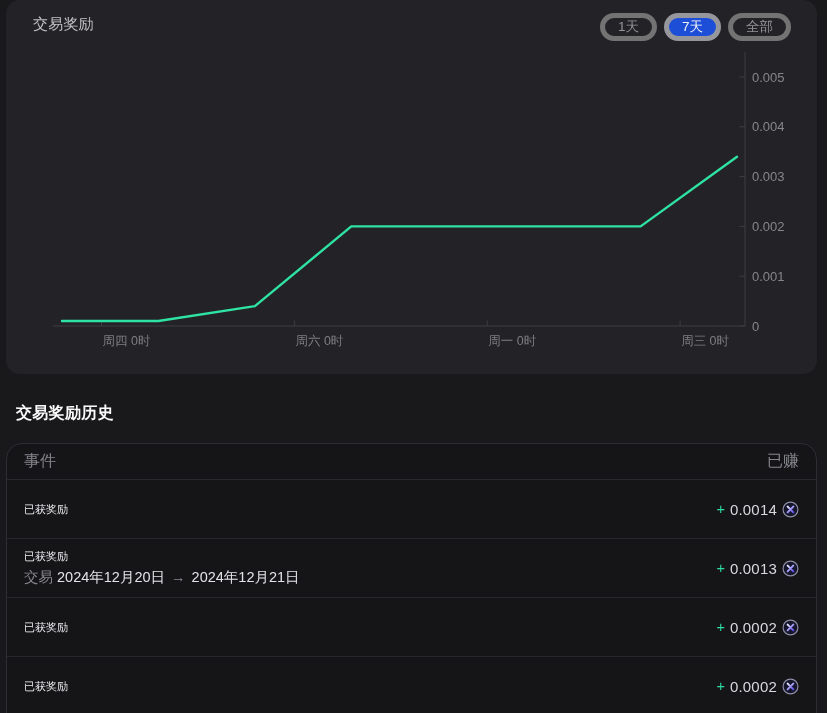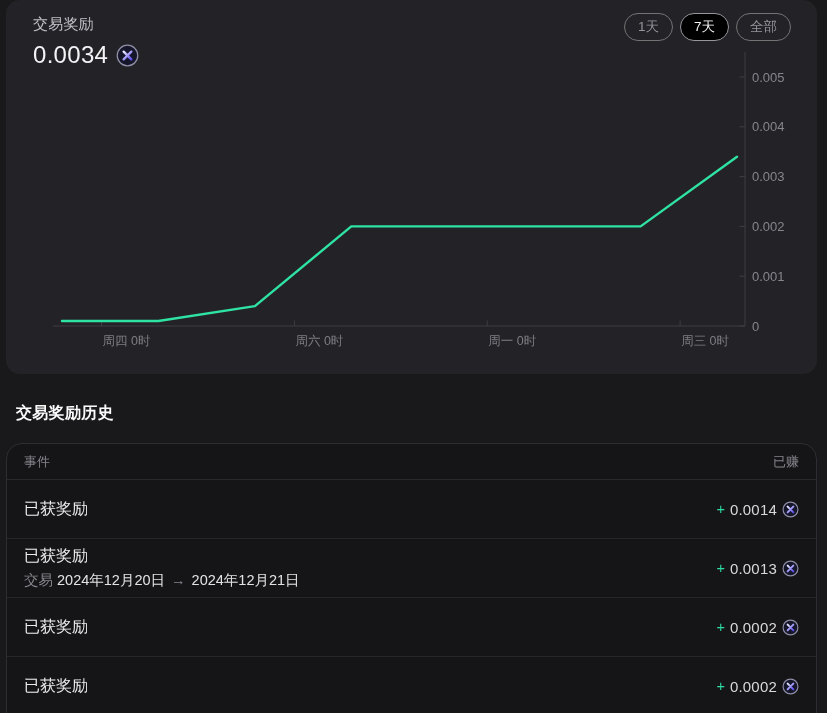--- a/index.html
+++ b/index.html
@@ -19,52 +19,52 @@
   .metric-block { position:absolute; top:15px; left:18px;margin-left:9px; }
   .metric-title { font-size:15px; color:#c2c2c8; letter-spacing:.2px; }
   .metric-value-row { margin-top:7px; display:flex; align-items:center; gap:8px; }
   .metric-value { font-size:24px; font-weight:500; color:#f3f3f5; letter-spacing:.3px; }
   .token-lg { width:23px; height:23px; }
   .token-sm { width:17px; height:17px; flex:0 0 auto; }
 
   .range-selector { position:absolute; top:13px; right:26px; display:flex; gap:7px; }
   .pill {
     height:28px; padding:0 13px; border-radius:14px;
-    background:transparent; border:1px solid #737373;
+    background:transparent; border:5px solid #737373;
     color:#93939a; font-size:13.5px; font-family:inherit;
     display:flex; align-items:center; cursor:pointer;
   }
-  .pill.selected { background:#000000; border-color:#96969d; color:#f5f5f7; }
+  .pill.selected { background:#1d4ed8; border-color:#96969d; color:#f5f5f7; }
 
   .chart-svg { position:absolute; inset:0; width:811px; height:374px; }
   .chart-svg text { font-family:"Liberation Sans","DejaVu Sans",sans-serif; }
 
   
   .history-title {
     position:absolute; top:403px; left:16px;
     font-size:16px; font-weight:600; color:#fafafa; letter-spacing:.3px;
   }
   .history-card {
     position:absolute; top:443px; left:6px; width:811px; height:310px;
     background:#151518; border:1px solid #2d2d33; border-radius:16px;
     overflow:hidden;
   }
   .table-header {
     height:36px; padding:0 17px;
     display:flex; align-items:center; justify-content:space-between;
-    color:#84848b; font-size:13px;
+    color:#84848b; font-size:16px;
     border-bottom:1px solid #28282d;
   }
   .history-row {
     height:59px; padding:0 17px;
     display:flex; align-items:center; justify-content:space-between;
     border-bottom:1px solid #26262b; cursor:pointer;
   }
   .row-left { display:flex; flex-direction:column; gap:4px; }
-  .row-title { font-size:16px; color:#ebebee; }
+  .row-title { font-size:11px; color:#ebebee; }
   .row-sub { font-size:14.5px; color:#e3e3e7; }
   .row-sub .muted { color:#86868d; }
   .row-sub .arrow { color:#86868d; padding:0 2px; }
   .row-right { display:flex; align-items:center; gap:5px; }
   .plus { color:#2ddb9e; font-size:14.5px; }
   .amount { color:#d8d8dc; font-size:15px; letter-spacing:.2px; }
 </style>
 </head>
 <body>
 
@@ -74,27 +74,20 @@
       <stop offset="0" stop-color="#e9e9ff"></stop>
       <stop offset="1" stop-color="#5b4bf0"></stop>
     </linearGradient>
   </defs>
 </svg>
 
 <section class="chart-card">
 
   <div class="metric-block">
     <div class="metric-title">交易奖励</div>
-    <div class="metric-value-row">
-      <span class="metric-value">0.0034</span>
-      <svg class="token-lg" viewBox="0 0 24 24">
-        <circle cx="12" cy="12" r="10.7" fill="#16162a" stroke="#8e8ea6" stroke-width="1.3"></circle>
-        <path d="M8 8 L16 16 M16 8 L8 16" stroke="url(#xgrad)" stroke-width="2.5" stroke-linecap="round"></path>
-      </svg>
-    </div>
   </div>
 
   <div class="range-selector">
       <button class="pill">1天</button>
       <button class="pill selected">7天</button>
       <button class="pill">全部</button>
     </div>
 
   <svg class="chart-svg" viewBox="0 0 811 374">
       <line x1="47" y1="326" x2="739" y2="326" stroke="#3d3d43" stroke-width="1"></line>

